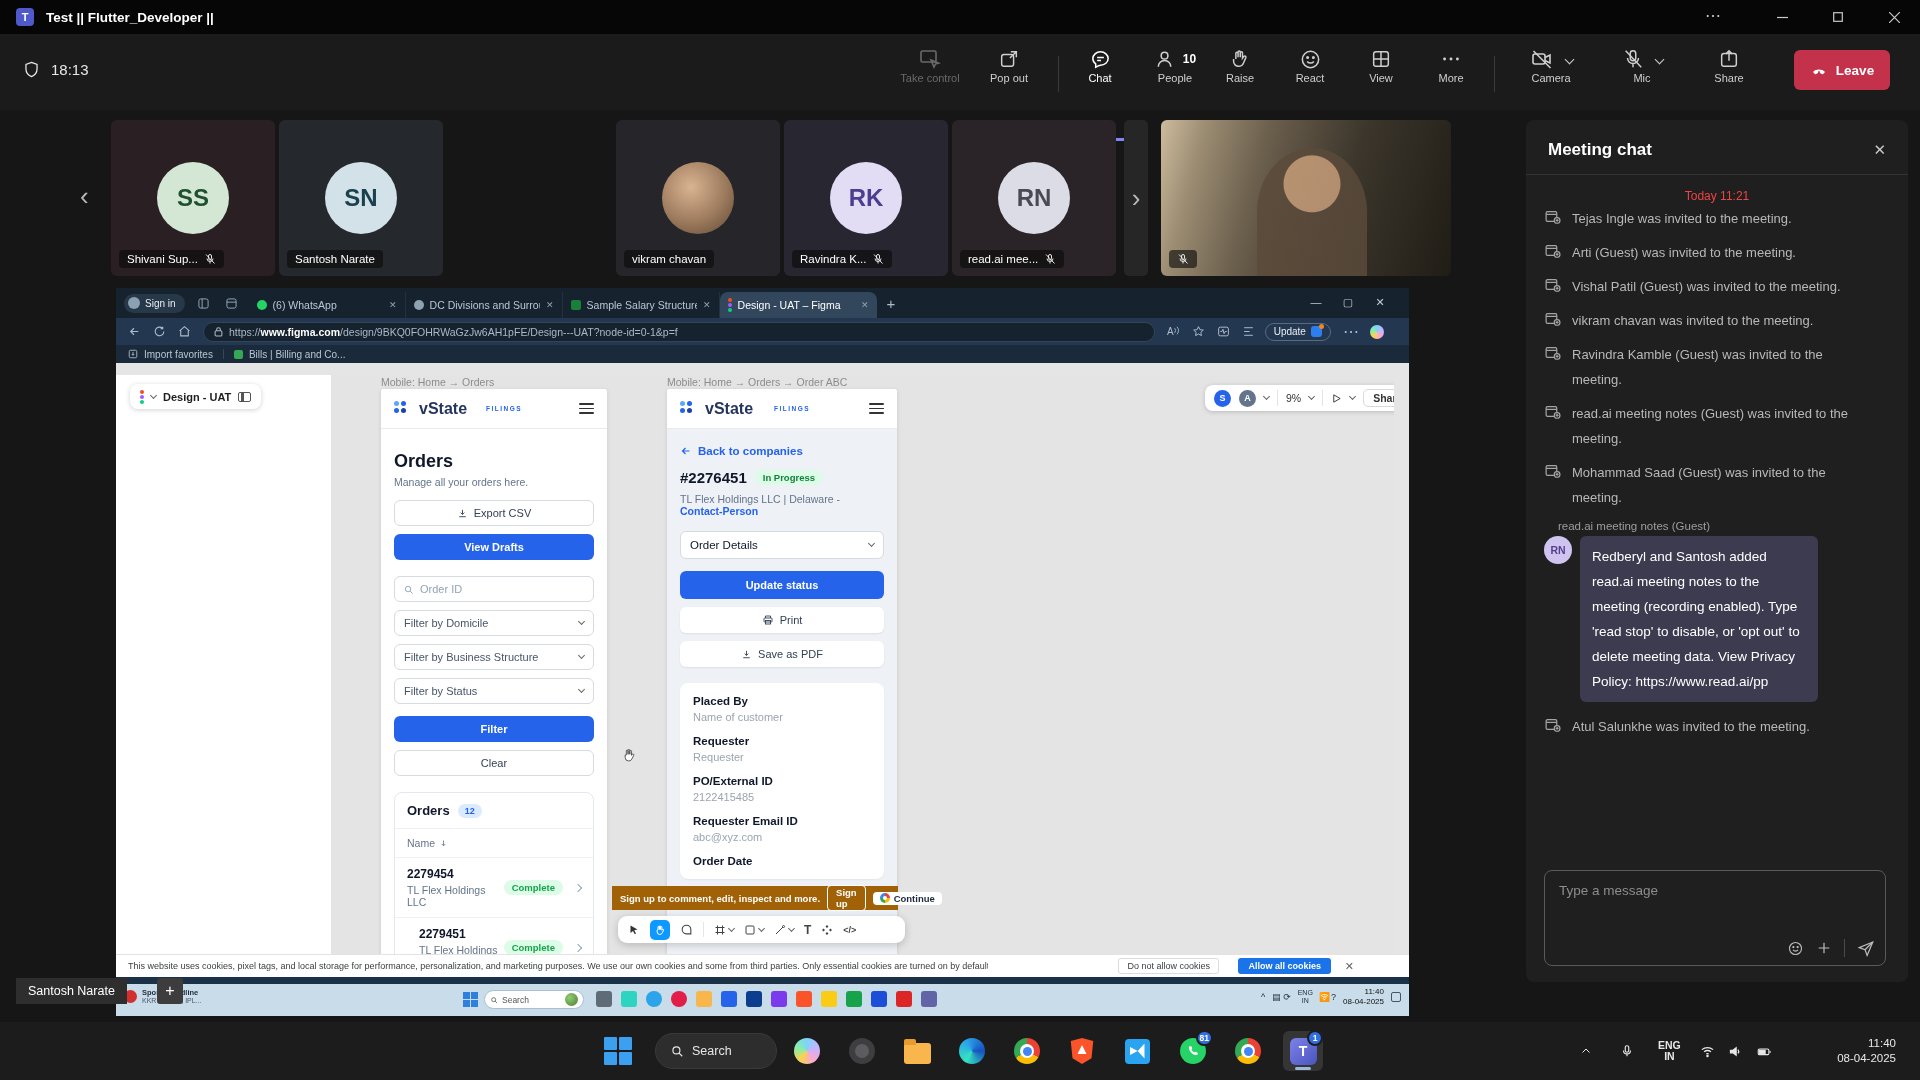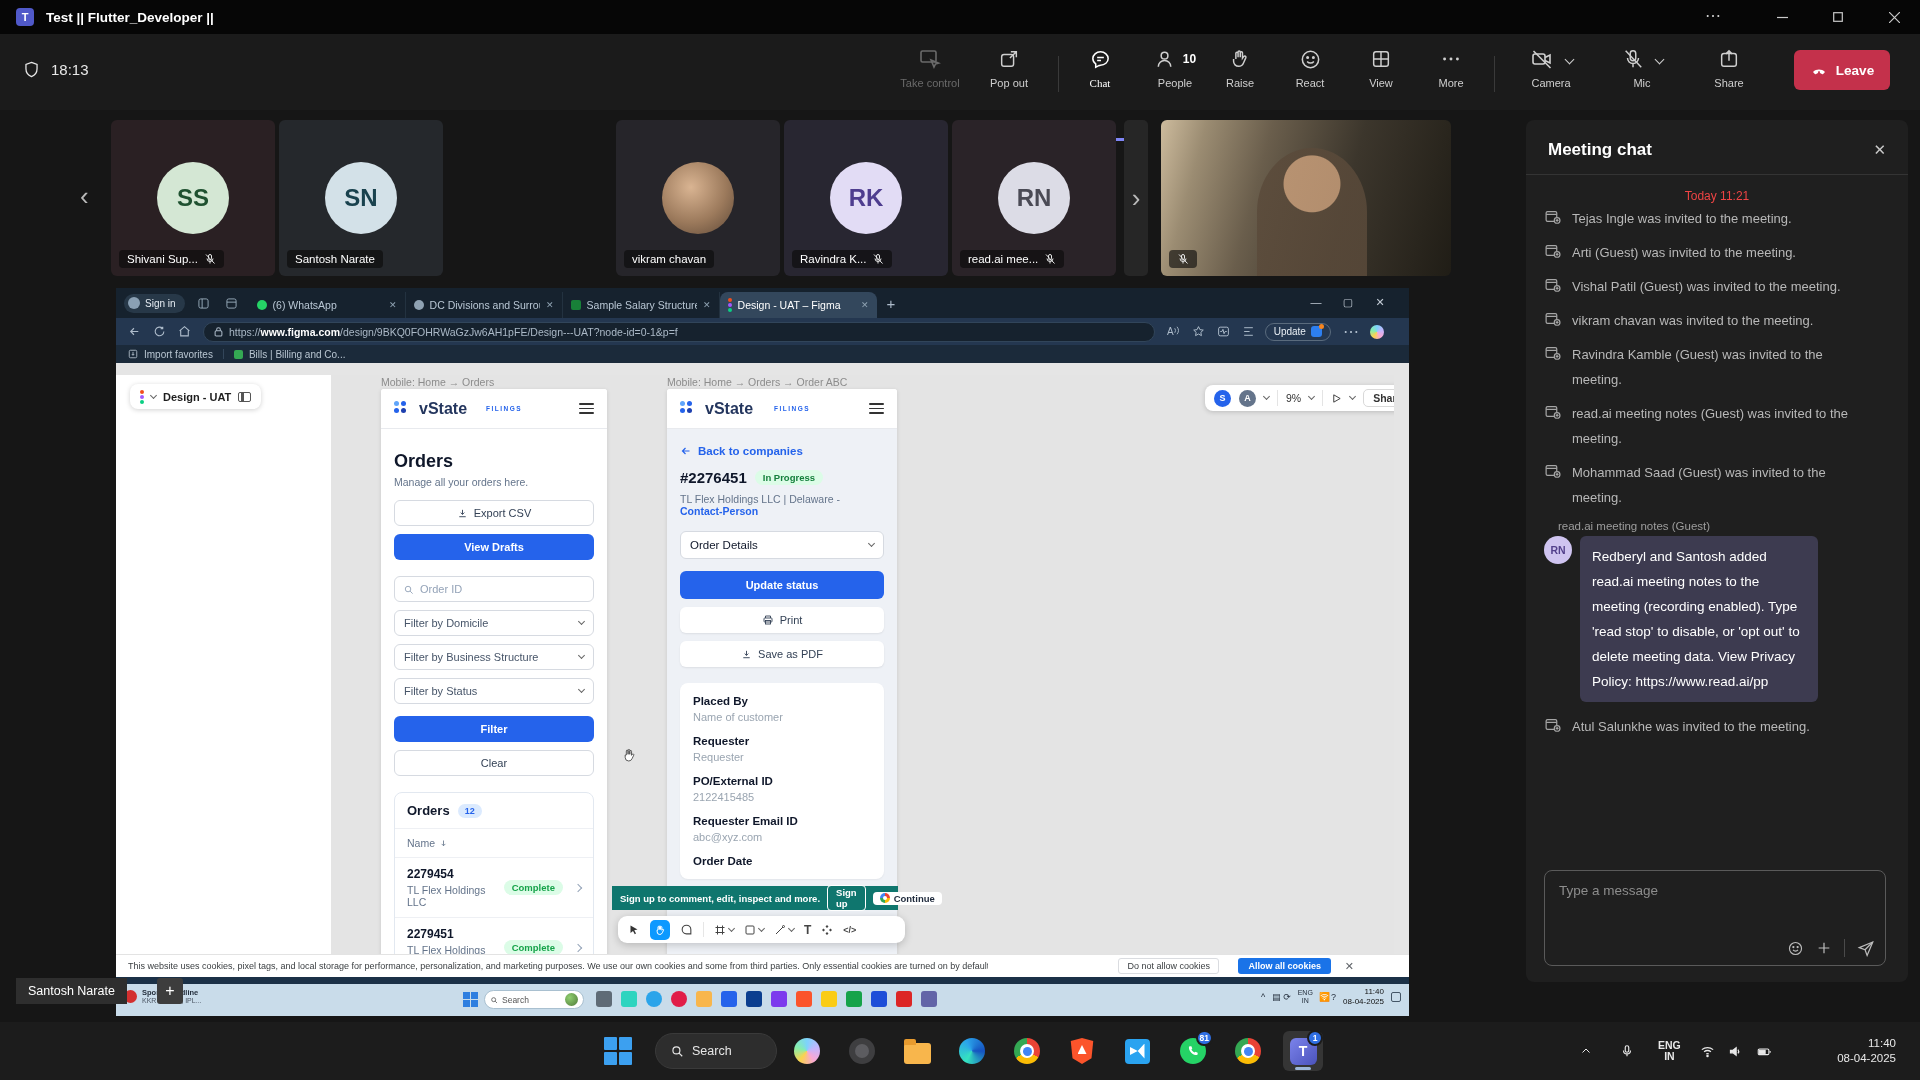--- a/index.html
+++ b/index.html
@@ -13,23 +13,23 @@
   .teams-logo { width:18px; height:18px; margin-left:16px; background:#5059c9; border-radius:4px; color:#fff; font-size:11px; font-weight:bold; display:flex; align-items:center; justify-content:center; }
   .win-title { color:#ffffff; font-size:13.5px; font-weight:600; margin-left:12px; }
   .tb-dots { position:absolute; left:1705px; top:6px; color:#c9c9c9; font-size:16px; letter-spacing:2px; }
   .winctl { position:absolute; top:0; width:46px; height:34px; display:flex; align-items:center; justify-content:center; color:#c9c9c9; }
 
   
   .controlbar { position:absolute; left:0; top:34px; width:1920px; height:76px; background:#1b1b1b; }
   .timer { position:absolute; left:22px; top:26px; display:flex; align-items:center; gap:10px; color:#e8e8e8; font-size:15px; }
   .cbtn { position:absolute; top:12px; height:52px; color:#cfcfcf; text-align:center; }
   .cbtn .ci { height:26px; display:flex; align-items:center; justify-content:center; gap:4px; }
-  .cbtn .cl { font-size:11px; margin-top:5px; white-space:nowrap; }
+  .cbtn .cl { font-size:11px; white-space:nowrap; }
   .cbtn.disabled { color:#6a6a6a; }
-  .cbtn.active { color:#ffffff;font-family:Liberation Serif, serif; }
+  .cbtn.active { color:#ffffff; }
   .cunderline { position:absolute; top:104px; height:3px; border-radius:2px; background:#7f85f5; }
   .cdivider { position:absolute; top:22px; width:1px; height:36px; background:#3a3a3a; }
   .chev-s { display:inline-block; width:7px; height:7px; border-right:1.6px solid #cfcfcf; border-bottom:1.6px solid #cfcfcf; transform:rotate(45deg); margin-left:8px; }
   .leave-btn { position:absolute; left:1794px; top:16px; width:96px; height:40px; background:#c4314b; border-radius:6px; display:flex; align-items:center; justify-content:center; gap:8px; color:#fff; font-size:13.5px; font-weight:700; }
   .count-badge { font-size:12px; font-weight:700; color:#fff; margin-left:2px; }
 
   
   .film-chevron { position:absolute; color:#b9b9b9; font-size:26px; line-height:1; }
   .tile { position:absolute; top:120px; width:164px; height:156px; border-radius:6px; overflow:hidden; }
   .avatar { position:absolute; left:50%; top:50%; transform:translate(-50%,-50%); width:72px; height:72px; border-radius:50%; display:flex; align-items:center; justify-content:center; font-size:24px; font-weight:700; }
@@ -105,21 +105,21 @@
   .chev-r { width:6px; height:6px; border-right:1.6px solid #94a3b8; border-bottom:1.6px solid #94a3b8; transform:rotate(-45deg); }
   .backlink { display:flex; align-items:center; gap:6px; color:#2563eb; font-size:11.5px; font-weight:700; margin-top:4px; }
   .ordline { display:flex; align-items:center; gap:8px; margin-top:12px; }
   .ordnum { font-size:15px; font-weight:800; color:#0f172a; }
   .cmpline { font-size:10.5px; color:#64748b; margin-top:7px; }
   .cmpline b { color:#2563eb; font-weight:700; }
   .fcard { margin-top:16px; background:#fff; border-radius:8px; padding:12px 13px; box-shadow:0 1px 2px rgba(0,0,0,.05); }
   .fld-l { font-size:11.5px; font-weight:700; color:#0f172a; margin-top:12px; }
   .fld-l:first-child { margin-top:0; }
   .fld-v { font-size:11px; color:#9aa5b1; margin-top:4px; }
-  .fig-banner { position:absolute; left:496px; top:511px; width:286px; height:23px; background:#0f766e; display:flex; align-items:center; gap:7px; padding:12px 8px; z-index:6; }
+  .fig-banner { position:absolute; left:496px; top:511px; width:286px; height:23px; background:#a16207; display:flex; align-items:center; gap:7px; padding:12px 8px; z-index:6; }
   .fig-banner .bt { color:#fff; font-size:9.5px; font-weight:700; white-space:nowrap; }
   .pill-line { border:1px solid #fff; border-radius:4px; color:#fff; font-size:9.5px; font-weight:700; padding:1px 8px; }
   .pill-white { background:#fff; border-radius:4px; color:#1e293b; font-size:9.5px; font-weight:700; padding:1px 7px; display:flex; align-items:center; gap:4px; }
   .g-ico { width:10px; height:10px; border-radius:50%; background:conic-gradient(#ea4335 0 25%, #fbbc05 25% 50%, #34a853 50% 75%, #4285f4 75% 100%); position:relative; }
   .g-ico::after { content:""; position:absolute; inset:3px; background:#fff; border-radius:50%; }
   .fig-toolbar { position:absolute; left:502px; top:541px; width:287px; height:27px; background:#fff; border-radius:9px; box-shadow:0 2px 8px rgba(0,0,0,.2); display:flex; align-items:center; gap:10px; padding:0 10px; z-index:6; color:#444; }
   .tool-sel { width:20px; height:20px; background:#0d99ff; border-radius:5px; display:flex; align-items:center; justify-content:center; color:#fff; }
   .tsep { width:1px; height:15px; background:#e6e6e6; }
   .tgrp { display:flex; align-items:center; gap:3px; }
   .fig-scroll { position:absolute; left:1284px; top:290px; width:4px; height:30px; background:#8f8f8f; border-radius:2px; }
@@ -619,21 +619,21 @@
               </div>
             <div class="orow">
               <div style="flex:1;">
                   <div class="oid">2279454</div>
                   <div class="ocmp">TL Flex Holdings LLC</div>
                 </div>
               <span class="badge-green">Complete</span>
               <span class="chev-r" style="margin-left:12px;"></span>
             </div>
             <div class="orow">
-              <div style="flex:1;">
+              <div style="flex:1;margin-left:12px;">
                   <div class="oid">2279451</div>
                   <div class="ocmp">TL Flex Holdings LLC</div>
                 </div>
               <span class="badge-green">Complete</span>
               <span class="chev-r" style="margin-left:12px;"></span>
             </div>
           </div>
         </div>
       </div>
 

